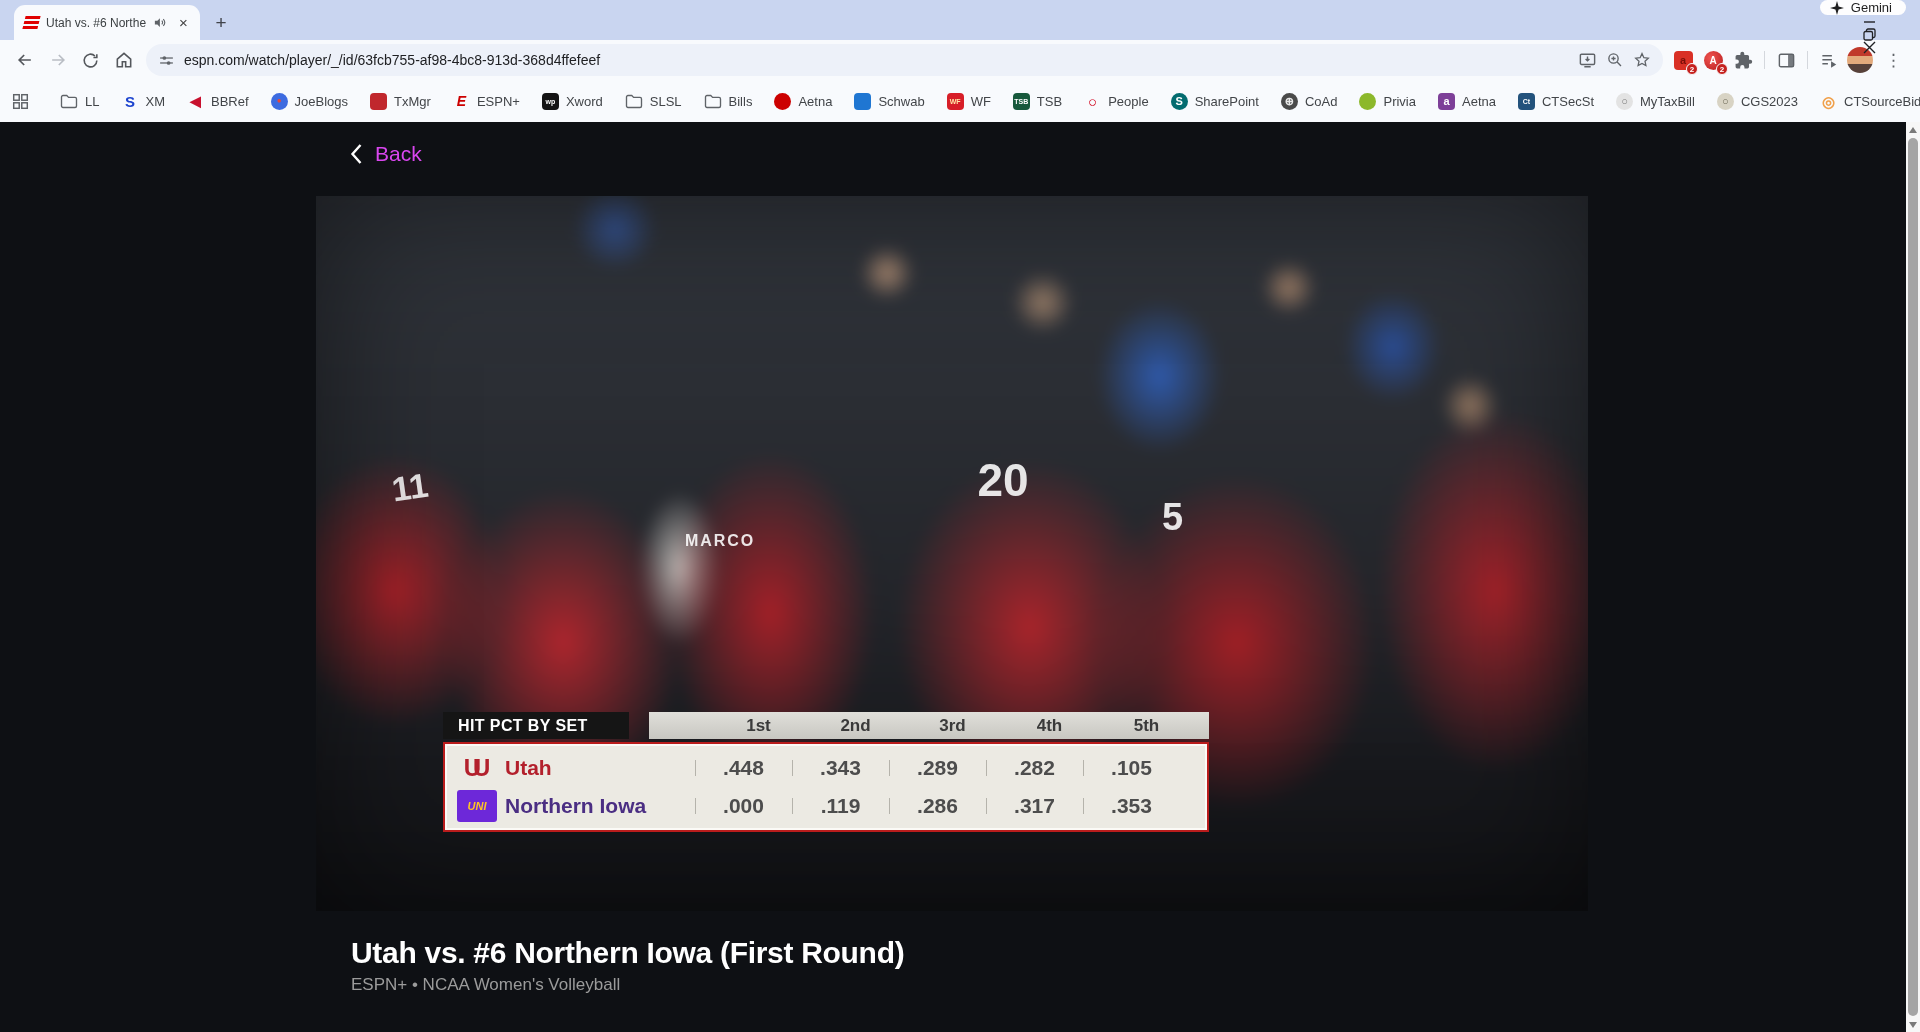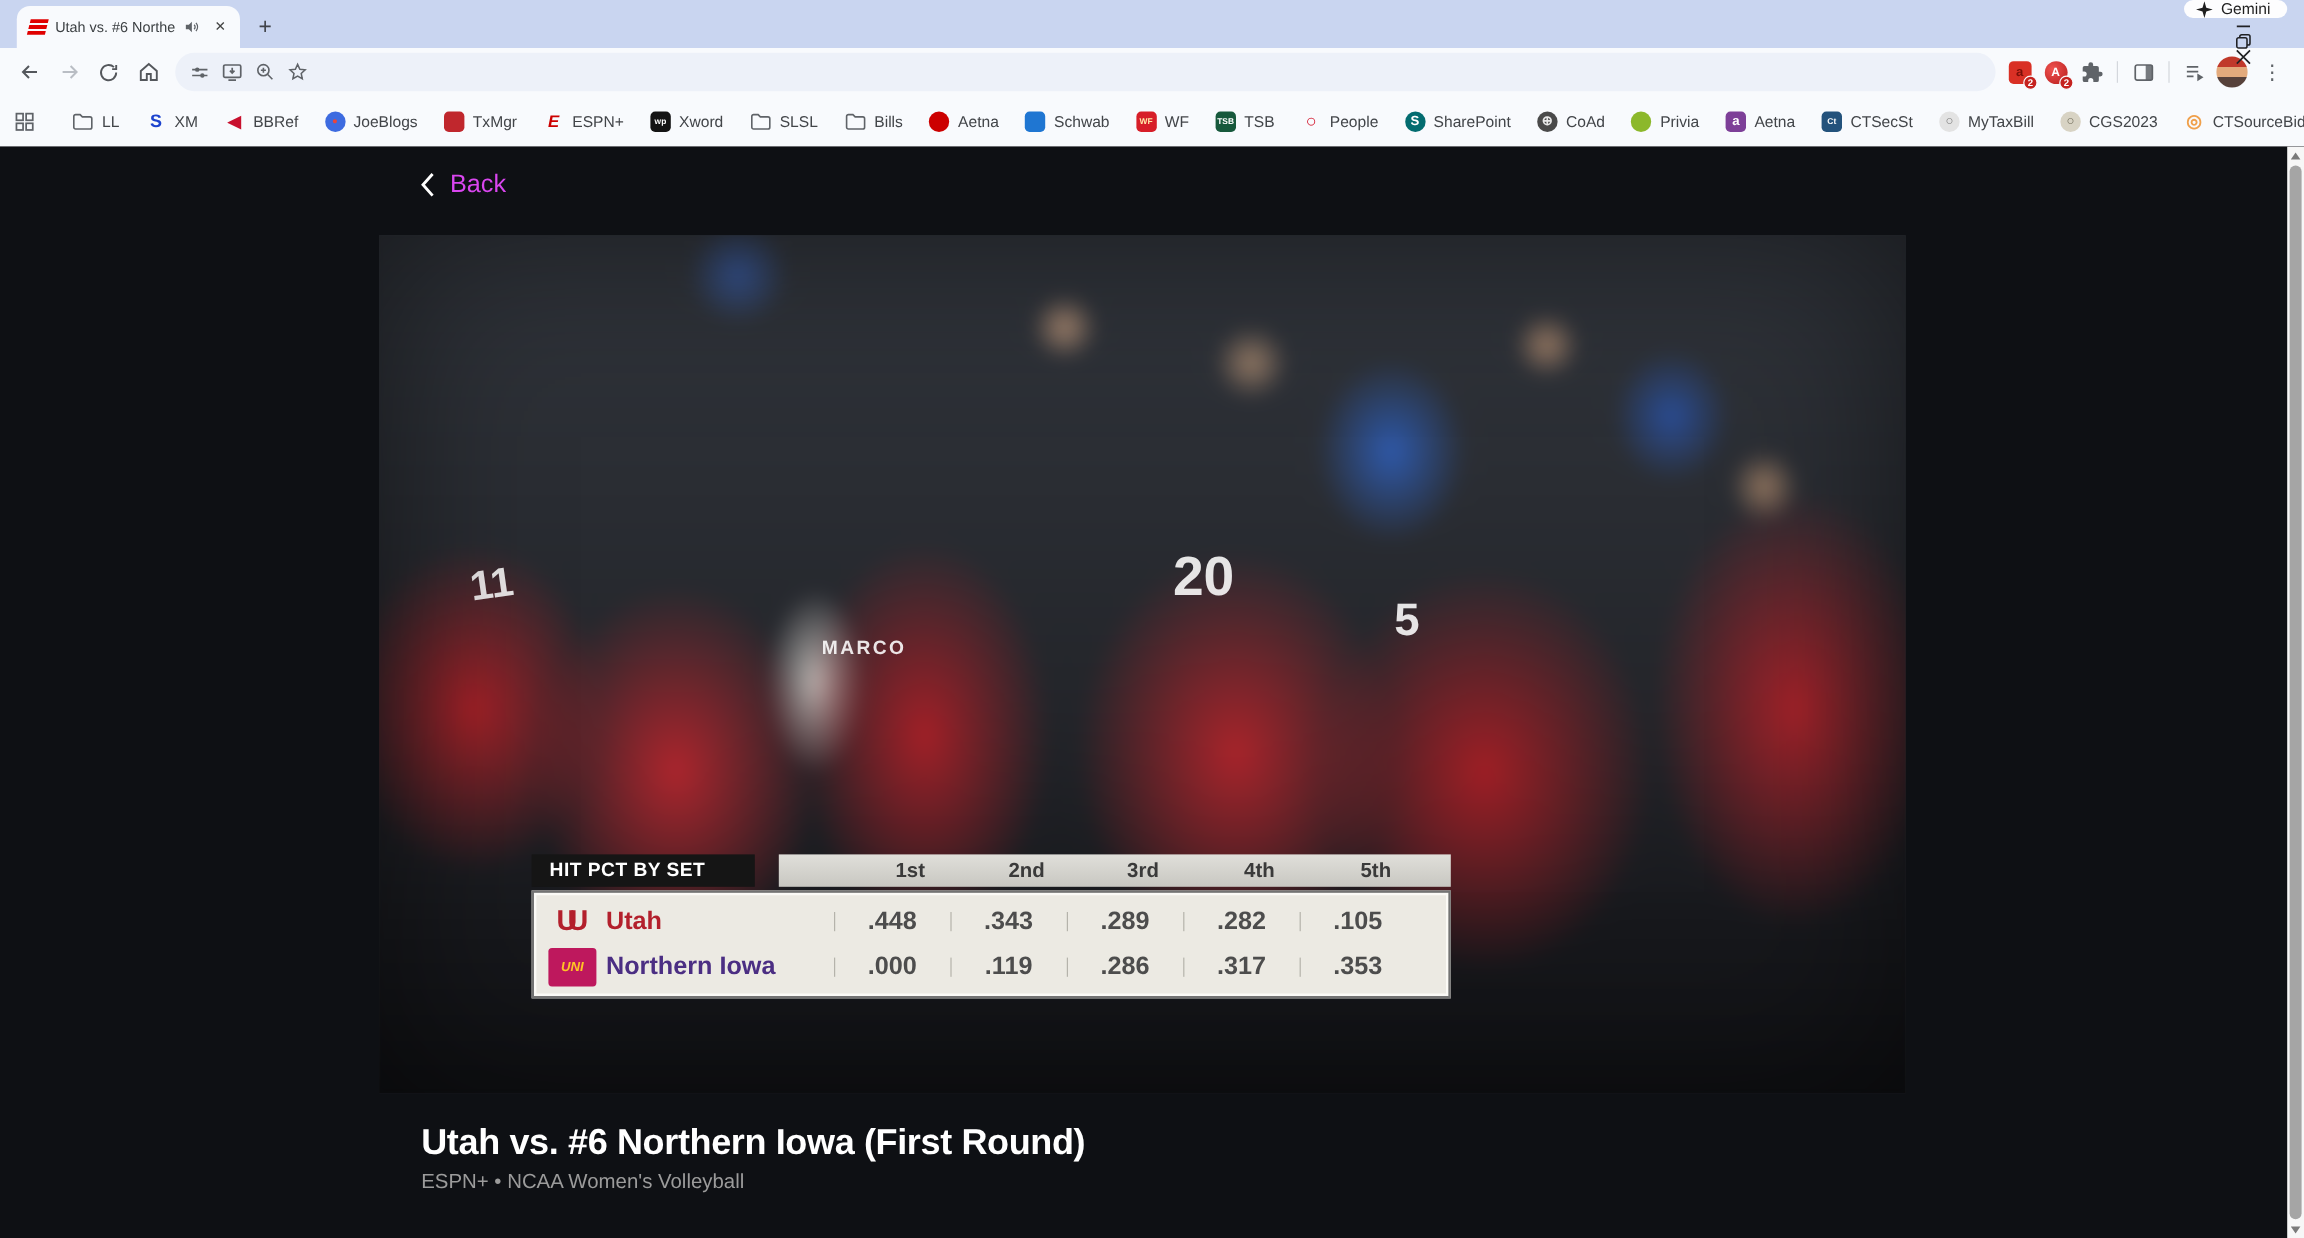--- a/index.html
+++ b/index.html
@@ -88,21 +88,21 @@
   .vignette{position:absolute;inset:0;box-shadow:inset 0 0 140px #00000088;}
 
   
   .sb{position:absolute;left:127px;top:516px;width:766px;z-index:5;}
   .sb-head{display:flex;height:27px;gap:20px;}
   .sb-title{width:186px;background:#151515;color:#fff;font-weight:bold;font-size:16px;letter-spacing:.4px;
     display:flex;align-items:center;padding-left:15px;}
   .sb-cols{flex:1;background:linear-gradient(#e0dfda,#c8c7c1);display:flex;align-items:center;}
   .sb-colspacer{width:61px;}
   .sb-col{width:97px;text-align:center;font-weight:bold;font-size:17px;color:#3a3a3a;}
-  .sb-body{margin-top:3px;background:#eceae3;border:2px solid #737373;box-shadow:inset 0 0 0 2px #fbfaf6;
+  .sb-body{margin-top:3px;background:#eceae3;border:2px solid #b91c1c;box-shadow:inset 0 0 0 2px #fbfaf6;
     padding:5px 4px;}
   .sb-row{display:flex;align-items:center;height:38px;}
   .sb-logo{width:40px;height:32px;margin:0 8px 0 8px;display:flex;align-items:center;justify-content:center;
     border-radius:3px;font-weight:bold;flex:0 0 auto;}
   .sb-logo.uu{font-size:24px;letter-spacing:-8px;padding-right:8px;font-weight:bold;}
   .sb-logo.uni{font-size:11px;font-style:italic;letter-spacing:0;}
   .sb-name{width:190px;font-size:21px;font-weight:bold;}
   .sb-val{width:97px;text-align:center;font-size:21px;font-weight:bold;color:#4d4d4d;position:relative;}
   .sb-val::before{content:"";position:absolute;left:0;top:15%;height:70%;border-left:1px solid #b5b3ab;}
 
@@ -188,20 +188,21 @@
 
   <div class="omnibox">
     <span class="obx-ic">
       <svg width="17" height="17" viewBox="0 0 24 24">
           <line x1="3" y1="8.5" x2="21" y2="8.5" stroke="#5f6368" stroke-width="1.8"></line>
           <circle cx="9" cy="8.5" r="2.6" fill="#5f6368"></circle>
           <line x1="3" y1="15.5" x2="21" y2="15.5" stroke="#5f6368" stroke-width="1.8"></line>
           <circle cx="15" cy="15.5" r="2.6" fill="#5f6368"></circle>
         </svg>
     </span>
+    <span class="url">espn.com/watch/player/_/id/63fcb755-af98-4bc8-913d-368d4ffefeef</span>
     <span class="obx-ic">
       <svg width="19" height="19" viewBox="0 0 24 24">
           <rect x="3" y="4" width="18" height="13" rx="1.5" fill="none" stroke="#5f6368" stroke-width="1.8"></rect>
           <path d="M12 7v5 M9.6 10l2.4 2.4L14.4 10 M8 20h8" fill="none" stroke="#5f6368" stroke-width="1.8"></path>
         </svg>
     </span>
     <span class="obx-ic">
       <svg width="18" height="18" viewBox="0 0 24 24">
           <circle cx="10" cy="10" r="6.2" fill="none" stroke="#5f6368" stroke-width="1.8"></circle>
           <path d="M14.8 14.8 L20 20 M10 7.2v5.6 M7.2 10h5.6" fill="none" stroke="#5f6368" stroke-width="1.8"></path>
@@ -394,21 +395,21 @@
         <div class="sb-row">
           <span class="sb-logo uu" style="color: rgb(179, 32, 44);">UU</span>
           <span class="sb-name" style="color: rgb(179, 32, 44);">Utah</span>
           <span class="sb-val">.448</span>
           <span class="sb-val">.343</span>
           <span class="sb-val">.289</span>
           <span class="sb-val">.282</span>
           <span class="sb-val">.105</span>
         </div>
         <div class="sb-row">
-          <span class="sb-logo uni" style="background: #be185d; color: rgb(255, 196, 37);">UNI</span>
+          <span class="sb-logo uni" style="background: #6d28d9; color: rgb(255, 196, 37);">UNI</span>
           <span class="sb-name" style="color: rgb(75, 46, 131);">Northern Iowa</span>
           <span class="sb-val">.000</span>
           <span class="sb-val">.119</span>
           <span class="sb-val">.286</span>
           <span class="sb-val">.317</span>
           <span class="sb-val">.353</span>
         </div>
       </div>
     </div>
   </div>

